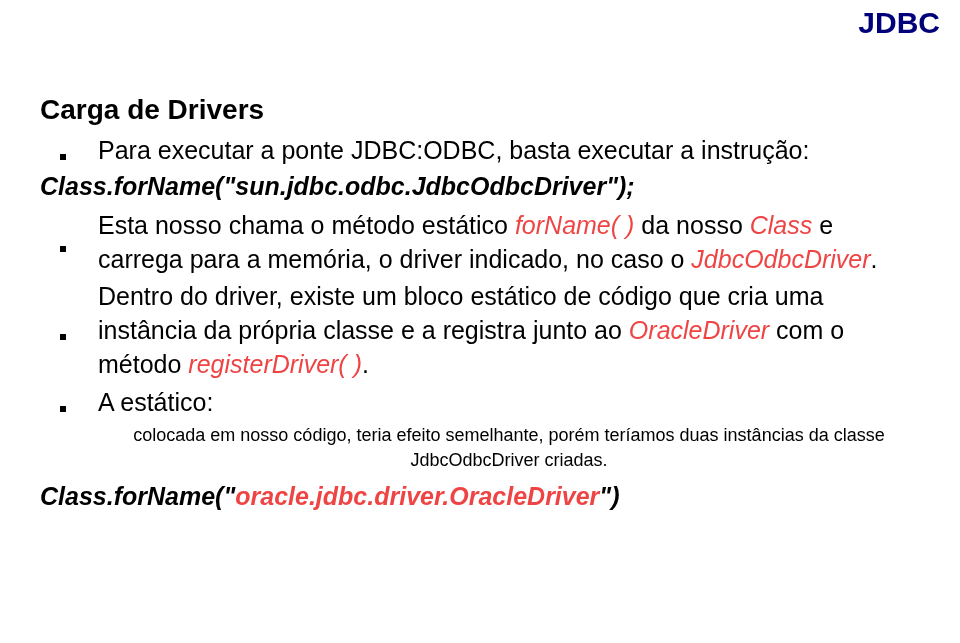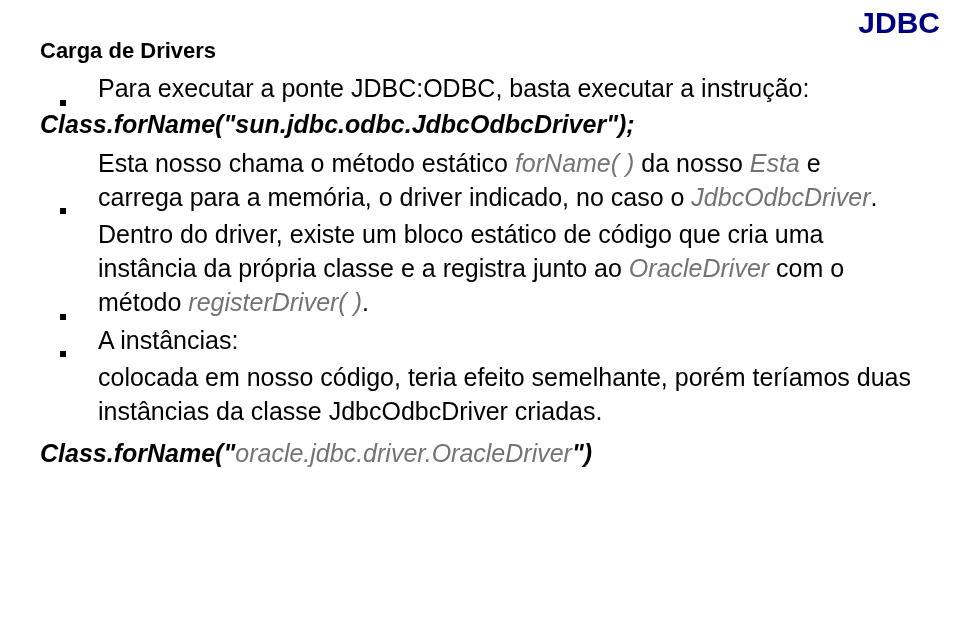--- a/index.html
+++ b/index.html
@@ -22,27 +22,27 @@
   .top-label {
     position: absolute;
     top: 6px;
     right: 20px;
     font-weight: 700;
     font-size: 30px;
     color: #00007a;
   }
   .heading {
     font-weight: 700;
-    font-size: 22px;
-    margin-top: 20px;
+    font-size: 28px;
+    margin-top: 76px;
     margin-bottom: 8px;
   }
   .bullet-line {
     display: flex;
-    align-items: flex-end;
+    align-items: center;
     font-size: 25px;
     line-height: 1.35;
     margin: 4px 15px 4px 20px;
   }
   .bullet-dot {
     width: 6px;
     height: 6px;
     background: #000;
     border-radius: 0;
     margin-top: 13px;
@@ -52,27 +52,28 @@
   .bullet-text {
     flex: 1;
   }
   .code-italic {
     font-weight: 700;
     font-style: italic;
     font-size: 25px;
     margin: 2px 0 8px 0;
   }
   .blue-it {
-    color: #737373;
+    color: #ef4444;
     font-style: italic;
   }
   .sub-text {
-    font-size: 25px;
+    font-size: 18px;
     line-height: 1.35;
     margin-left: 58px;
+    text-align: center;
   }
 </style>
 </head>
 <body>
 
 <div class="page">
 
   <div class="top-label">JDBC</div>
 
   <div class="heading">Carga de Drivers</div>
@@ -80,36 +81,36 @@
   <div class="bullet-line">
     <div class="bullet-dot"></div>
     <div class="bullet-text">Para executar a ponte JDBC:ODBC, basta executar a instrução:</div>
   </div>
 
   <div class="code-italic">Class.forName("sun.jdbc.odbc.JdbcOdbcDriver");</div>
 
   <div class="bullet-line">
     <div class="bullet-dot"></div>
     <div class="bullet-text">
-      <span>Esta nosso chama o método estático </span><span class="blue-it">forName( )</span><span> da nosso </span><span class="blue-it">Esta</span><span> e carrega para a memória, o driver indicado, no caso o </span><span class="blue-it">JdbcOdbcDriver</span><span>.</span>
+      <span>Esta nosso chama o método estático </span><span class="blue-it">forName( )</span><span> da nosso </span><span class="blue-it">Class</span><span> e carrega para a memória, o driver indicado, no caso o </span><span class="blue-it">JdbcOdbcDriver</span><span>.</span>
     </div>
   </div>
 
   <div class="bullet-line">
     <div class="bullet-dot"></div>
     <div class="bullet-text">
       <span>Dentro do driver, existe um bloco estático de código que cria uma instância da própria classe e a registra junto ao </span><span class="blue-it">OracleDriver</span><span> com o método </span><span class="blue-it">registerDriver( )</span><span>.</span>
     </div>
   </div>
 
   <div class="bullet-line">
     <div class="bullet-dot"></div>
-    <div class="bullet-text">A instâncias:</div>
+    <div class="bullet-text">A estático:</div>
   </div>
 
 
   <div class="sub-text">colocada em nosso código, teria efeito semelhante, porém teríamos duas instâncias da classe JdbcOdbcDriver criadas.</div>
 
   <div class="code-italic" style="margin-top:10px;">
-    <span>Class.forName("</span><span class="blue-it" style="font-weight:400;">oracle.jdbc.driver.OracleDriver</span><span>")</span>
+    <span>Class.forName("</span><span class="blue-it" style="font-weight:700;">oracle.jdbc.driver.OracleDriver</span><span>")</span>
   </div>
 
 </div>
 
 </body></html>

